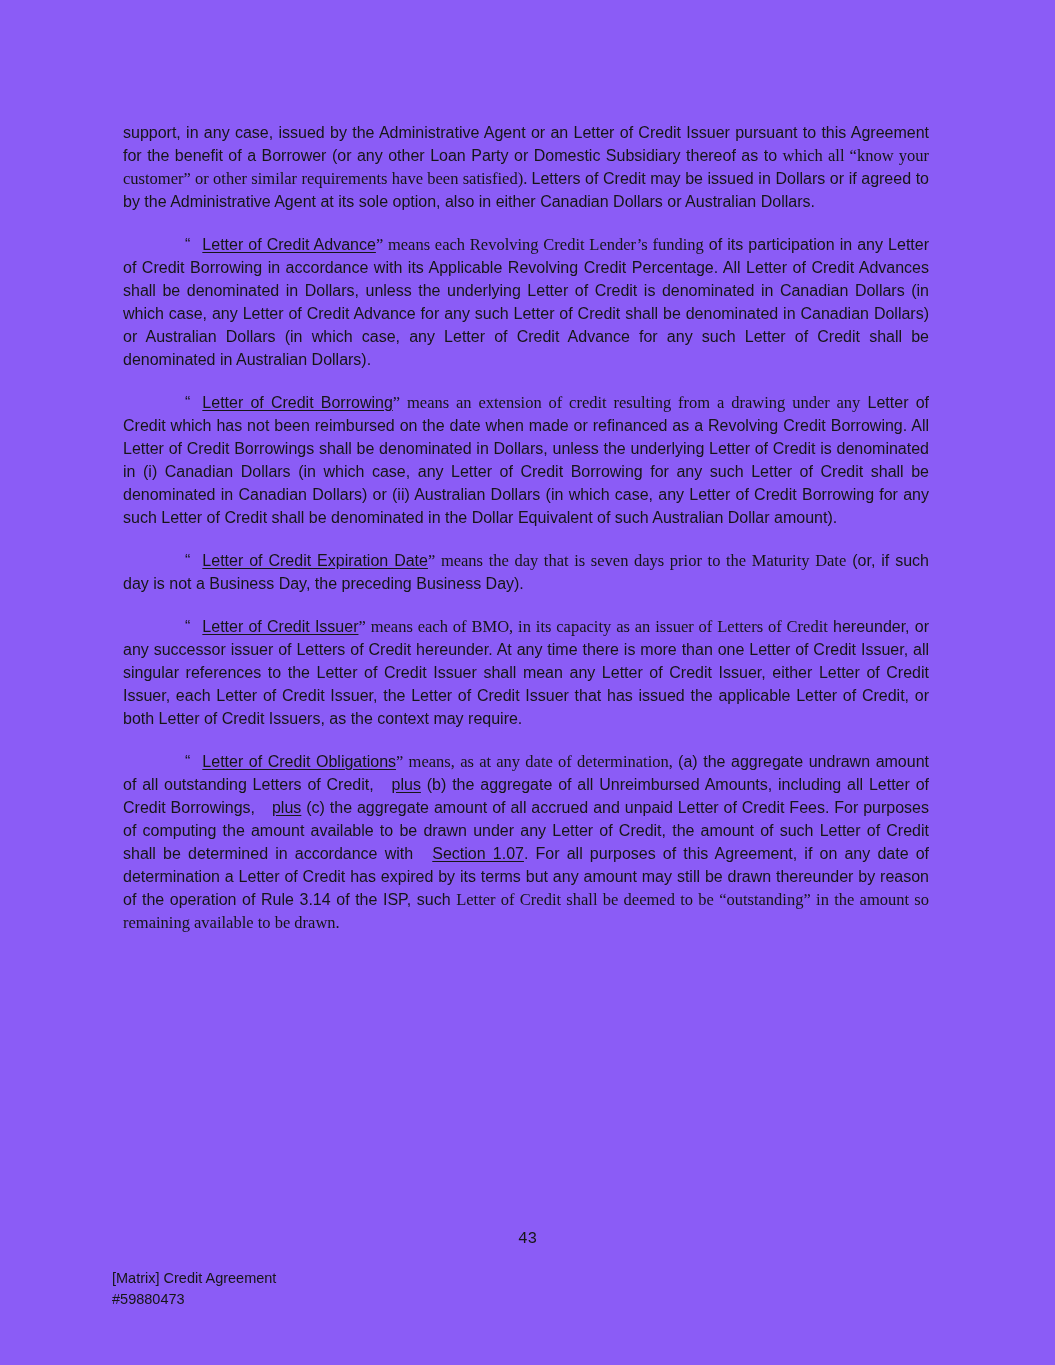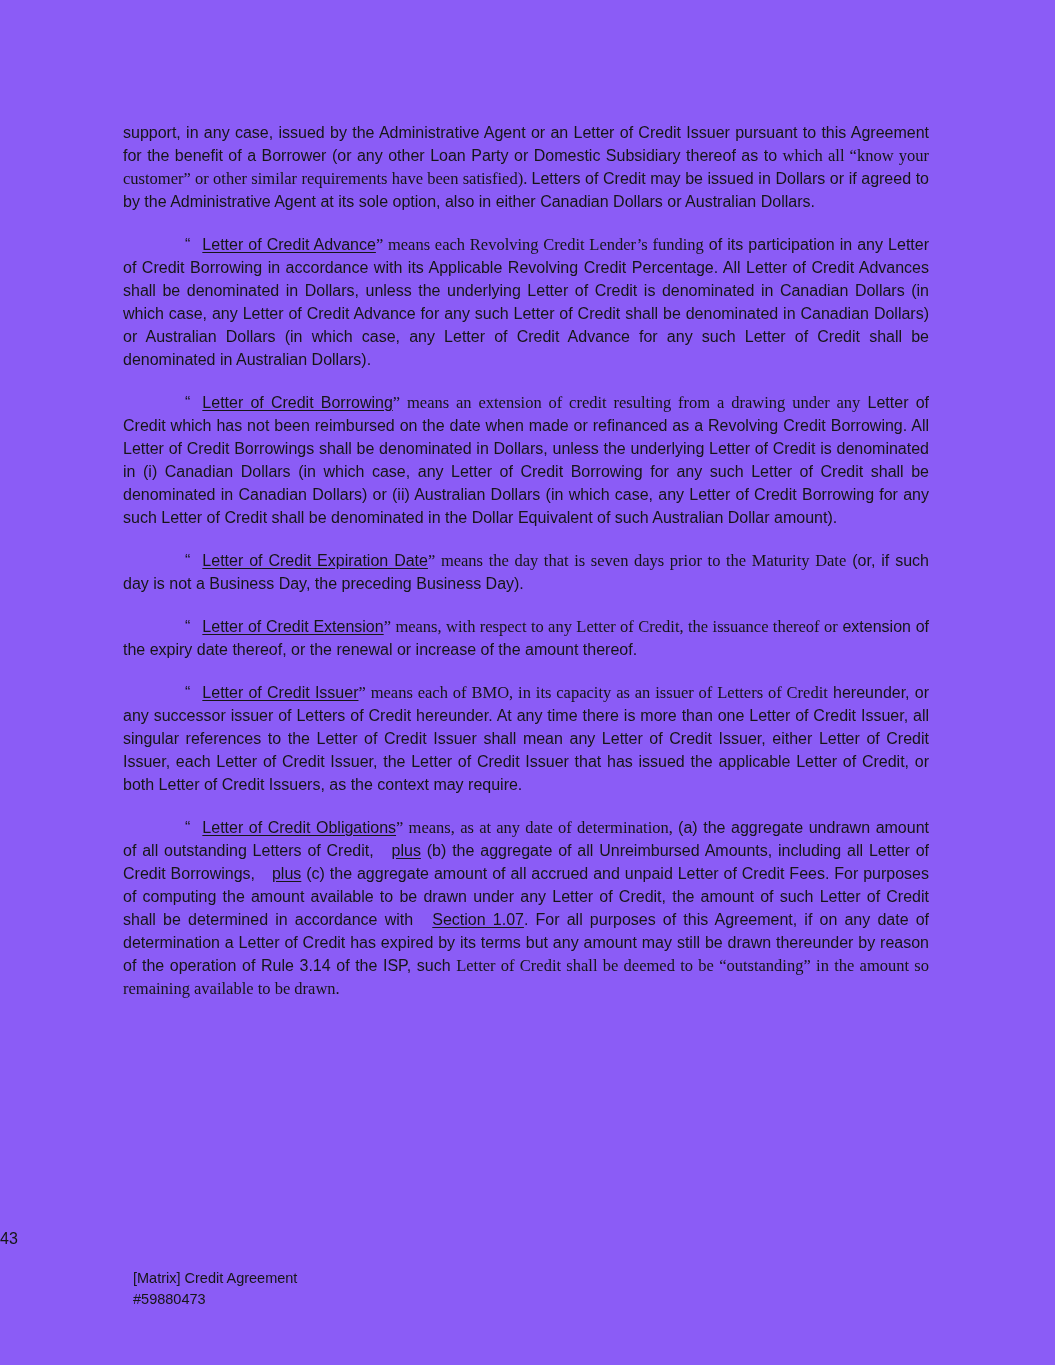--- a/index.html
+++ b/index.html
@@ -38,42 +38,42 @@
   }
   .serif {
     font-family: "Liberation Serif", serif;
     font-size: 16.5px;
   }
   .page-number {
     position: absolute;
     top: 1229px;
     left: 0;
     width: 1055px;
-    text-align: left;
+    text-align: center;
     font-size: 16px;
     line-height: 20px;
+    font-family: Liberation Mono, monospace;
   }
   .footer {
     position: absolute;
-    left: 133px;
+    left: 112px;
     top: 1268px;
     font-size: 14.5px;
     line-height: 21px;
   }
 </style>
 </head>
 <body>
 
 <div class="page">
   <div class="content" id="content">
       <div class="para"><span>support, in any case, issued by the Administrative Agent or an Letter of Credit Issuer pursuant to this Agreement for the benefit of a Borrower (or any other Loan Party or Domestic Subsidiary thereof as to </span><span class="serif">which all “know your customer” or other similar requirements have been satisfied). </span><span>Letters of Credit may be issued in Dollars or if agreed to by the Administrative Agent at its sole option, also in either Canadian Dollars or Australian Dollars.</span></div>
       <div class="para indent"><span>“</span><span class="u">Letter of Credit Advance</span><span class="serif">” means each Revolving Credit Lender’s funding</span><span> of its participation in any Letter of Credit Borrowing in accordance with its Applicable Revolving Credit Percentage. All Letter of Credit Advances shall be denominated in Dollars, unless the underlying Letter of Credit is denominated in Canadian Dollars (in which case, any Letter of Credit Advance for any such Letter of Credit shall be denominated in Canadian Dollars) or Australian Dollars (in which case, any Letter of Credit Advance for any such Letter of Credit shall be denominated in Australian Dollars).</span></div>
       <div class="para indent"><span>“</span><span class="u">Letter of Credit Borrowing</span><span class="serif">” means an extension of credit resulting from a drawing under any</span><span> Letter of Credit which has not been reimbursed on the date when made or refinanced as a Revolving Credit Borrowing. All Letter of Credit Borrowings shall be denominated in Dollars, unless the underlying Letter of Credit is denominated in (i) Canadian Dollars (in which case, any Letter of Credit Borrowing for any such Letter of Credit shall be denominated in Canadian Dollars) or (ii) Australian Dollars (in which case, any Letter of Credit Borrowing for any such Letter of Credit shall be denominated in the Dollar Equivalent of such Australian Dollar amount).</span></div>
       <div class="para indent"><span>“</span><span class="u">Letter of Credit Expiration Date</span><span class="serif">” means the day that is seven days prior to the Maturity Date</span><span> (or, if such day is not a Business Day, the preceding Business Day).</span></div>
-      <div class="para indent"><span>“</span><span class="u">Letter of Credit Extension</span><span class="serif">” means, with respect to any Letter of Credit, the issuance thereof or</span><span> extension of the expiry date thereof, or the renewal or increase of the amount thereof.</span></div>
       <div class="para indent"><span>“</span><span class="u">Letter of Credit Issuer</span><span class="serif">” means each of BMO, in its capacity as an issuer of Letters of Credit</span><span> hereunder, or any successor issuer of Letters of Credit hereunder. At any time there is more than one Letter of Credit Issuer, all singular references to the Letter of Credit Issuer shall mean any Letter of Credit Issuer, either Letter of Credit Issuer, each Letter of Credit Issuer, the Letter of Credit Issuer that has issued the applicable Letter of Credit, or both Letter of Credit Issuers, as the context may require.</span></div>
       <div class="para indent"><span>“</span><span class="u">Letter of Credit Obligations</span><span class="serif">” means, as at any date of determination, </span><span>(a) the aggregate undrawn amount of all outstanding Letters of Credit, </span><span class="u">plus</span><span> (b) the aggregate of all Unreimbursed Amounts, including all Letter of Credit Borrowings, </span><span class="u">plus</span><span> (c) the aggregate amount of all accrued and unpaid Letter of Credit Fees. For purposes of computing the amount available to be drawn under any Letter of Credit, the amount of such Letter of Credit shall be determined in accordance with </span><span class="u">Section 1.07</span><span>. For all purposes of this Agreement, if on any date of determination a Letter of Credit has expired by its terms but any amount may still be drawn thereunder by reason of the operation of Rule 3.14 of the ISP, such </span><span class="serif">Letter of Credit shall be deemed to be “outstanding” in the amount so remaining available to be drawn.</span></div>
     </div>
   <div class="page-number">43</div>
   <div class="footer">
     <div>[Matrix] Credit Agreement</div>
     <div>#59880473</div>
   </div>
 </div>
 

